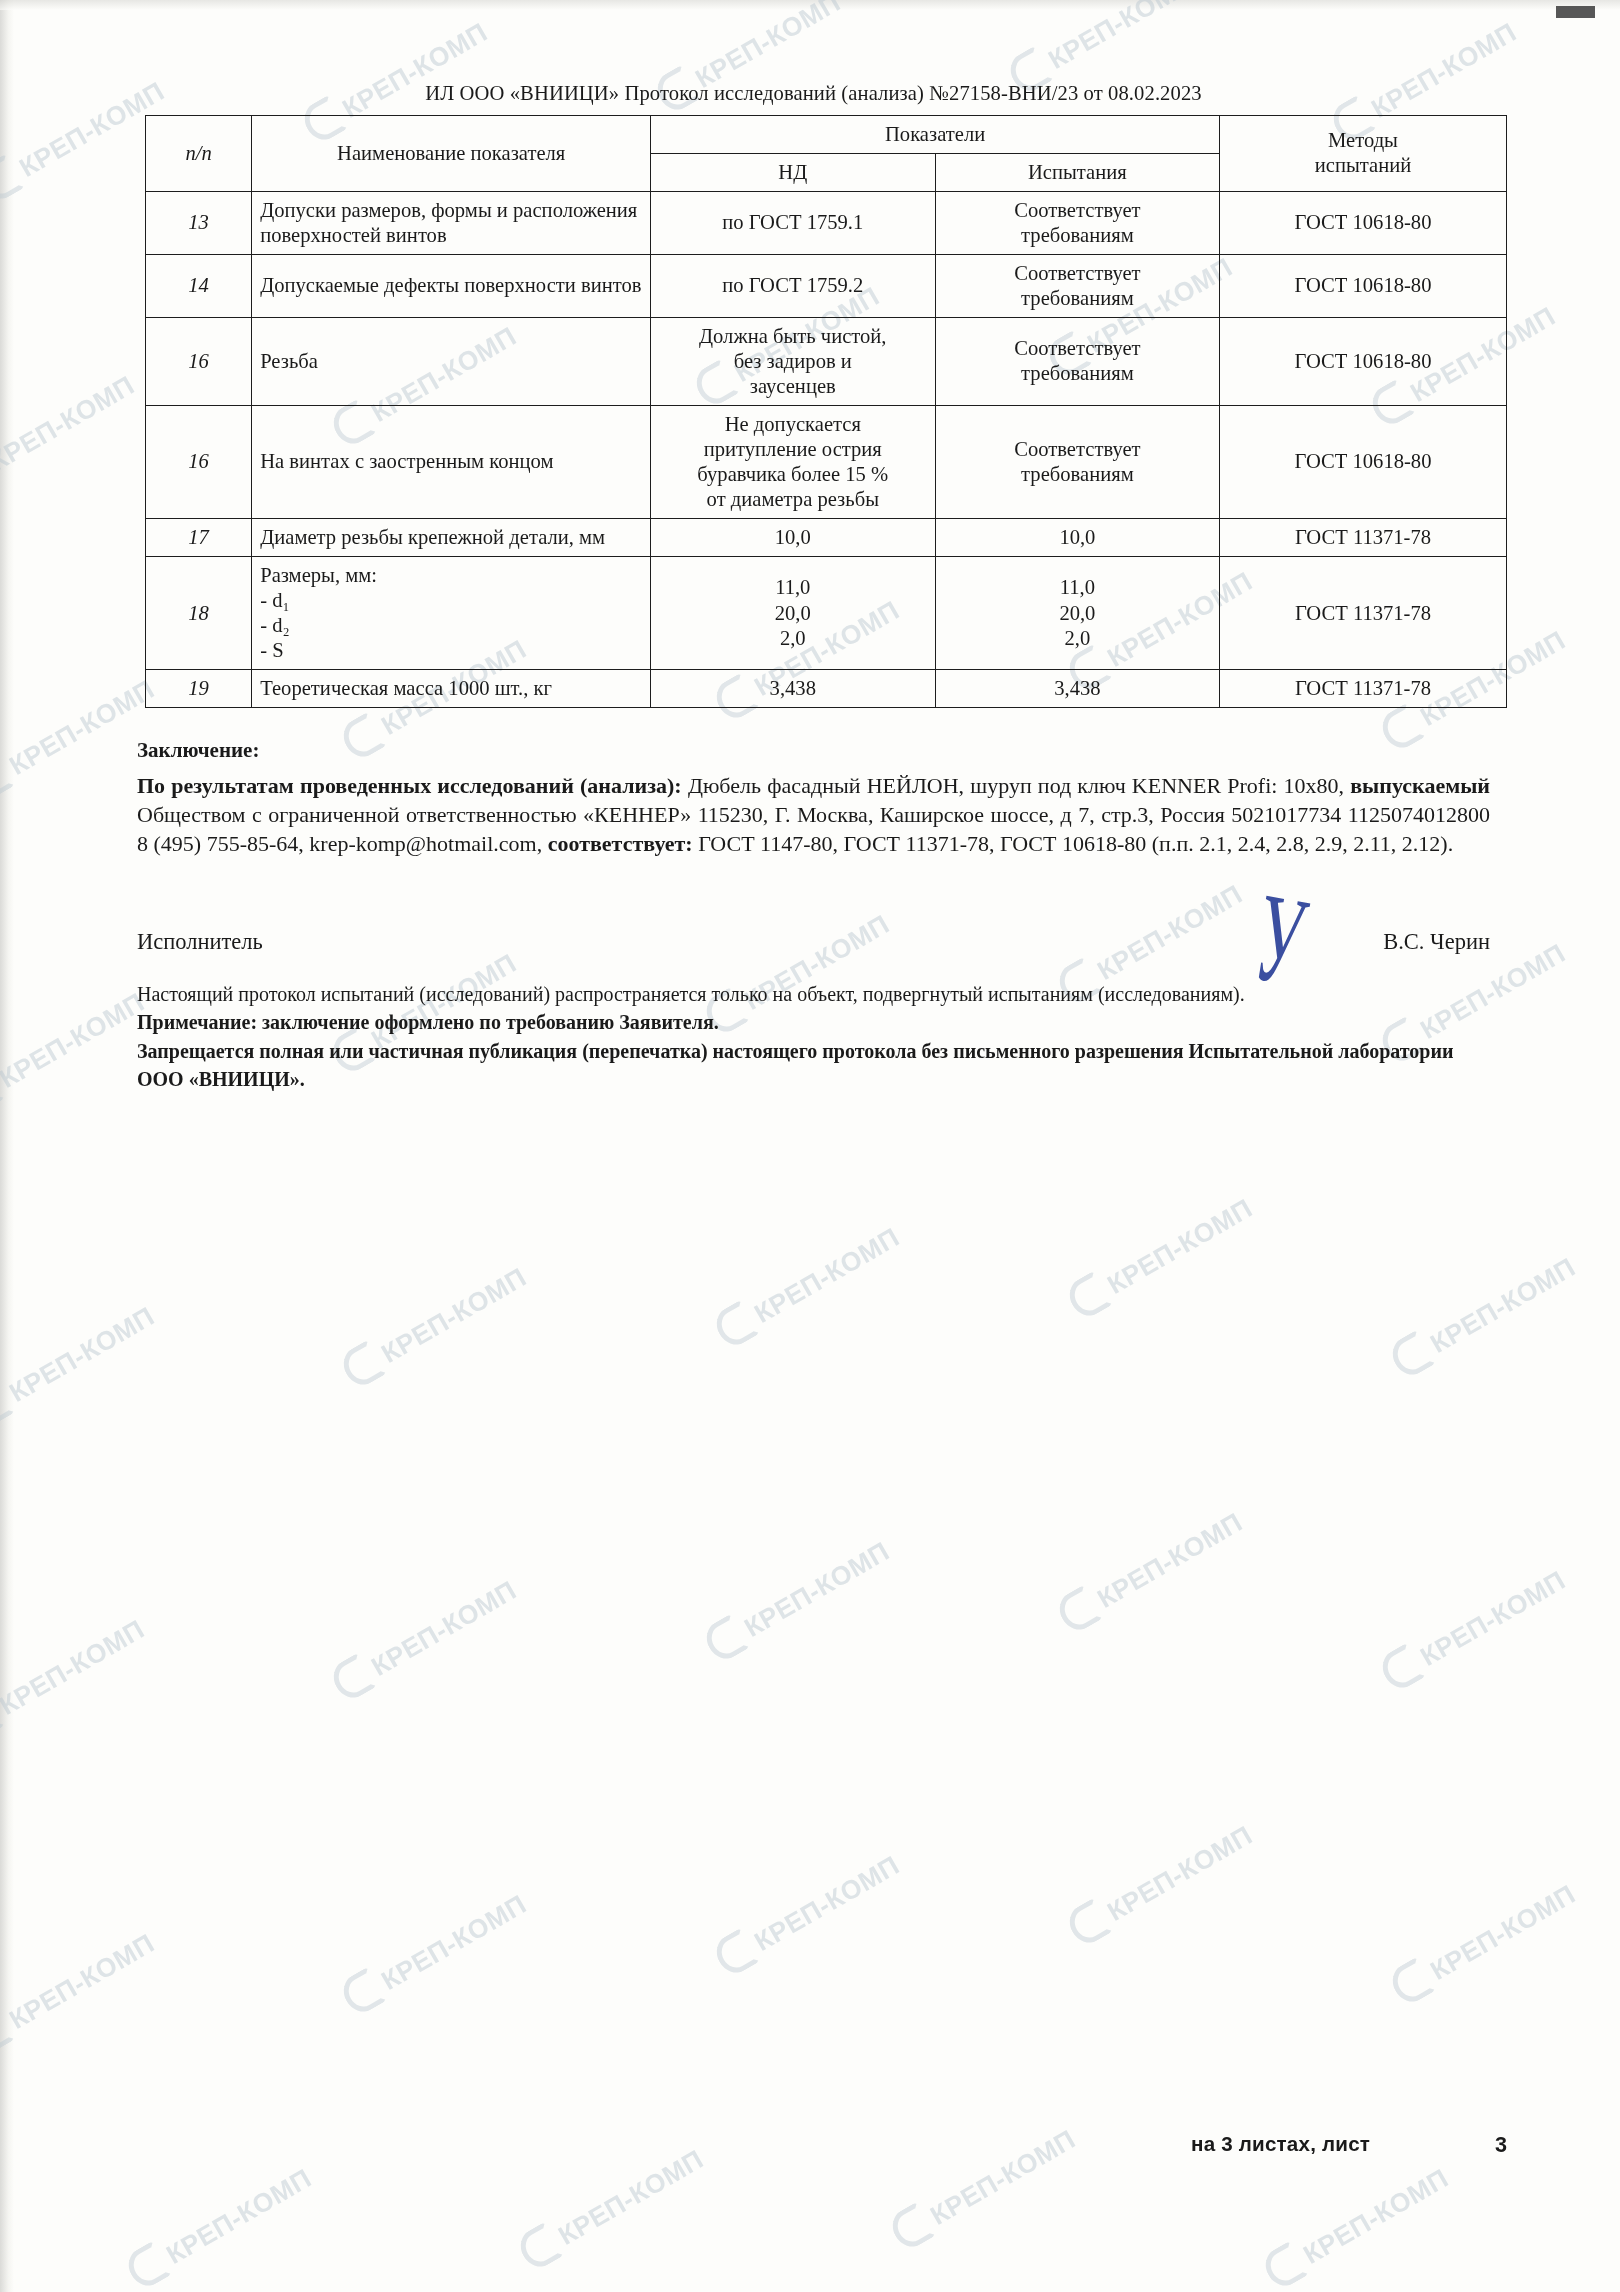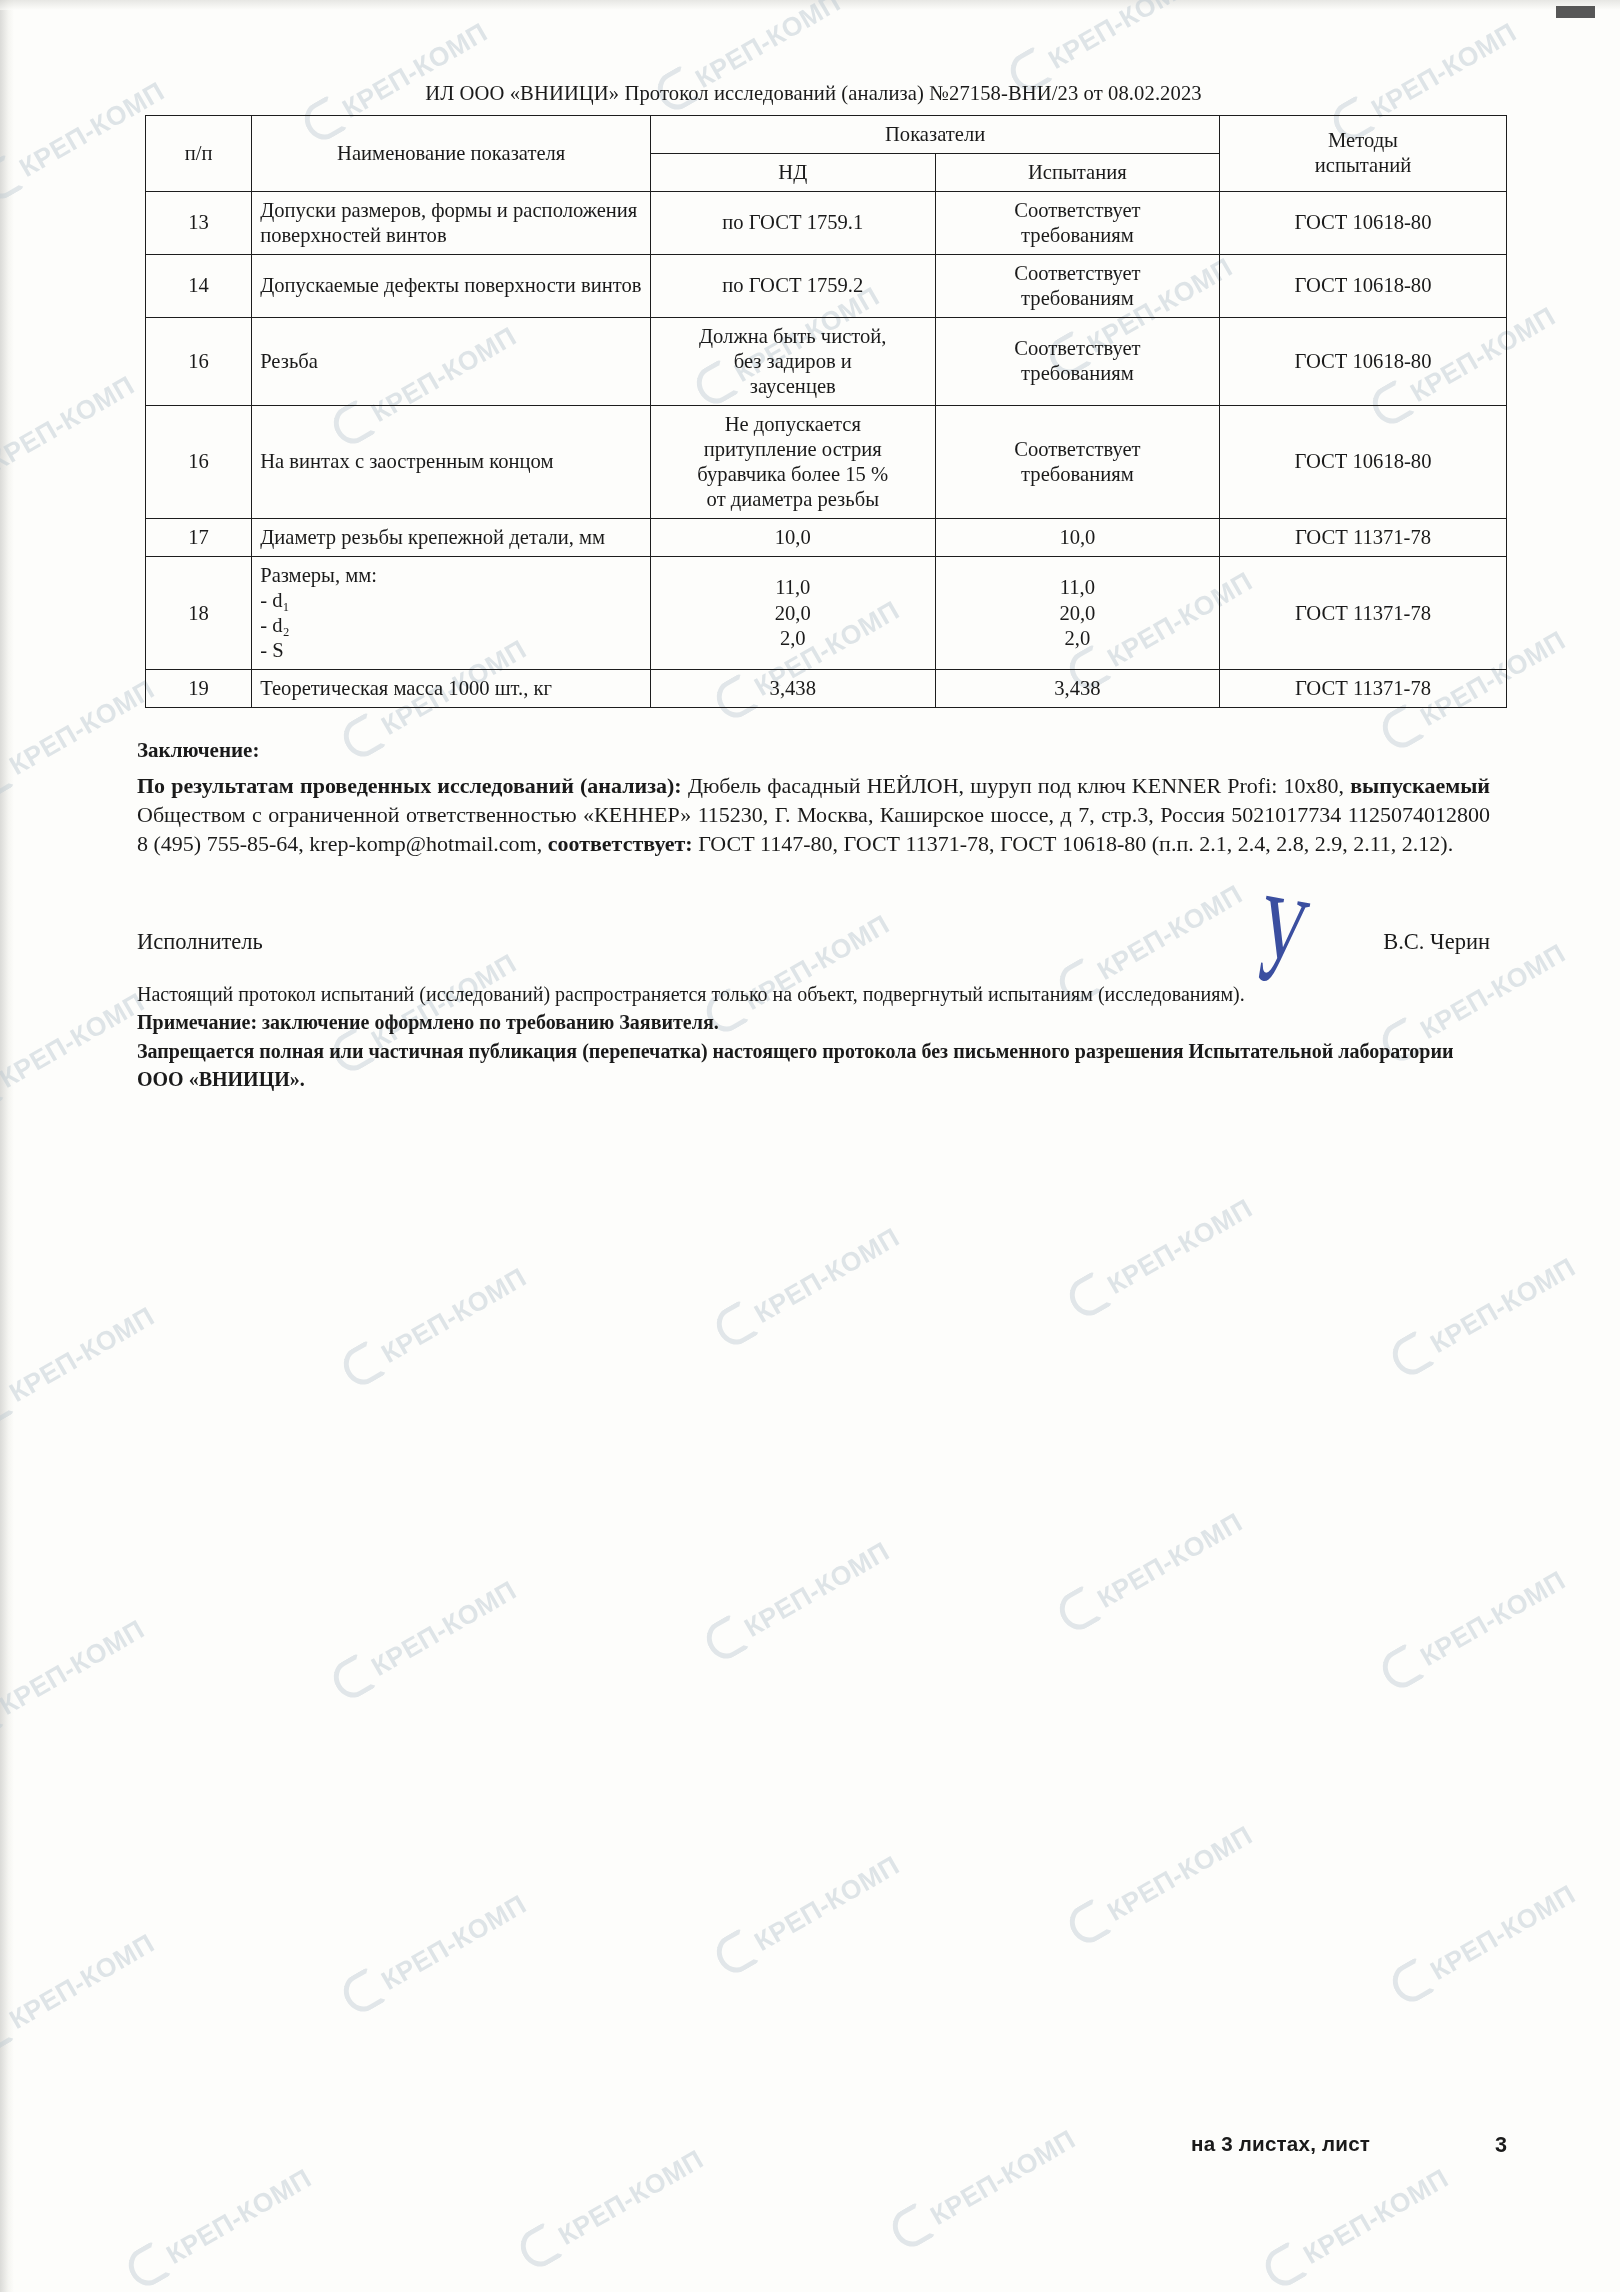--- a/index.html
+++ b/index.html
@@ -96,21 +96,21 @@
     background: transparent;
   }
   table.results td, table.results th {
     border: 1.6px solid #1d1d1d;
     font-size: 20.6px;
     font-weight: normal;
     padding: 5.9px 7.8px;
     vertical-align: middle;
     line-height: 1.22;
   }
-  .c-num   { width: 90px;  text-align: center; }
+  .c-num   { width: 90px;  text-align: center; font-style: italic; }
   .c-name  { width: 382px; text-align: left; }
   .c-nd    { width: 294px; text-align: center; }
   .c-test  { width: 294px; text-align: center; }
   .c-meth  { width: 270px; text-align: center; }
 
   .th-center { text-align: center; }
   .nowrapish { white-space: pre-line; }
 
   .conclusion {
     margin-top: 29px;

